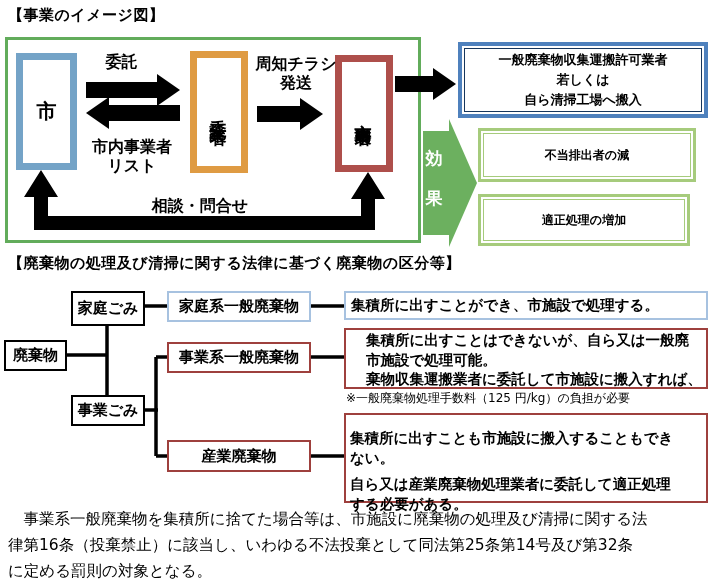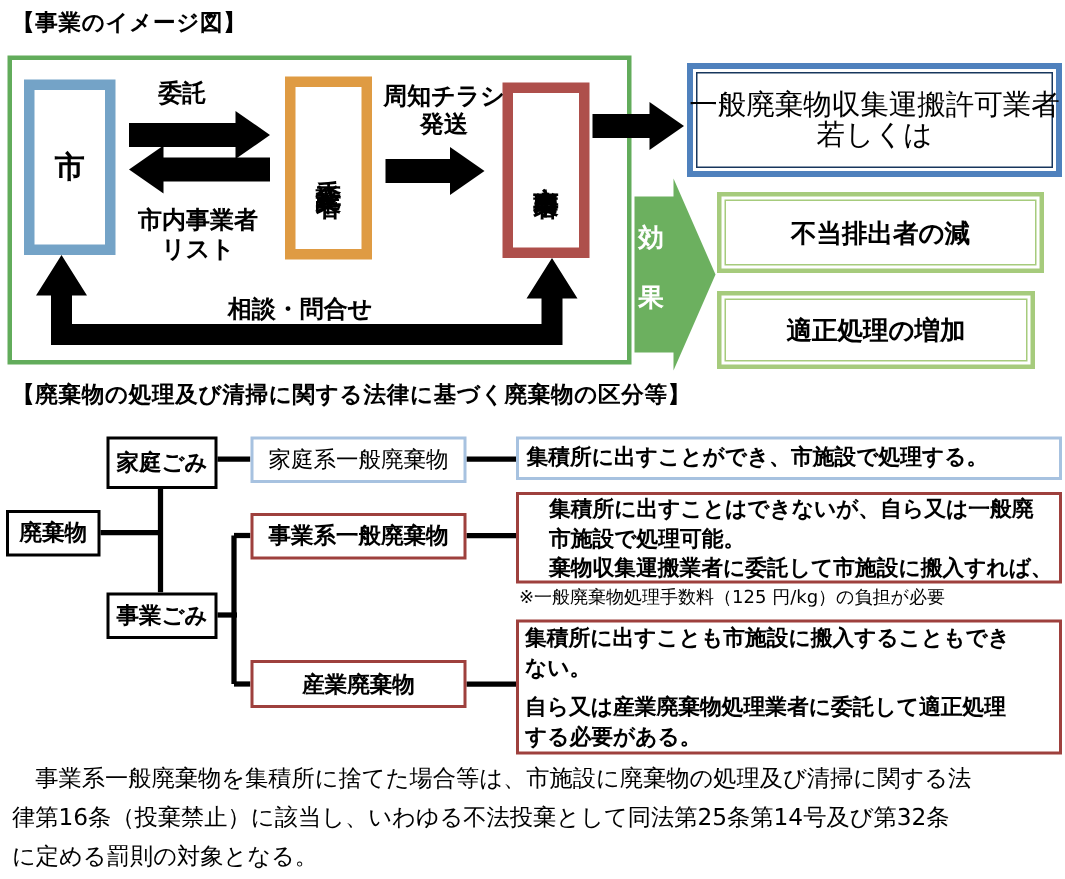--- a/index.html
+++ b/index.html
@@ -18,43 +18,43 @@
   #contractor-box{left:190px;top:51px;width:58px;height:122px;border:7px solid var(--orange);}
   #citybiz-box{left:335px;top:55px;width:58px;height:117px;border:7px solid var(--brick);}
   .vtext{writing-mode:vertical-rl;text-orientation:upright;font-size:17px;font-weight:700;letter-spacing:3px;}
   .flowlbl{font-size:16px;font-weight:700;text-align:center;line-height:19px;z-index:4;white-space:nowrap;}
   #svg-layer{position:absolute;left:0;top:0;z-index:2;}
   #svg-layer .blk{fill:#000;stroke:none;}
   #svg-layer .ln{stroke:#000;stroke-width:3.5;}
   #svg-layer .grn{fill:var(--arrow_green);stroke:none;}
   #result-box{left:458px;top:42px;width:250px;height:76px;border:4px solid var(--blue_border);background:#fff;z-index:3;}
   #result-inner{position:absolute;inset:2px;border:1px solid #17365d;display:flex;flex-direction:column;align-items:center;justify-content:center;}
-  #result-inner div{font-size:19px;font-weight:400;line-height:20px;white-space:nowrap;}
+  #result-inner div{font-size:13px;font-weight:700;line-height:20px;white-space:nowrap;}
   .effect-box{border:3px solid var(--lightgreen);background:#fff;z-index:3;}
-  .effect-inner{position:absolute;inset:2px;border:1px solid var(--lightgreen);display:flex;align-items:center;justify-content:center;font-size:17px;font-weight:700;white-space:nowrap;}
+  .effect-inner{position:absolute;inset:2px;border:1px solid var(--lightgreen);display:flex;align-items:center;justify-content:center;font-size:12px;font-weight:700;white-space:nowrap;}
   #effect-box-1{left:478px;top:128px;width:218px;height:54px;}
   #effect-box-2{left:478px;top:194px;width:212px;height:52px;}
   #effect-label{left:420px;top:147px;width:28px;text-align:center;color:#fff;font-size:17px;font-weight:700;z-index:4;}
   #effect-label span{display:block;}
   #effect-label span + span{margin-top:17px;}
   
   .n-black{border:2.5px solid #000;background:#fff;font-size:15px;font-weight:700;z-index:3;}
-  .n-lblue{border:2px solid var(--lightblue);background:#fff;font-size:15px;font-weight:400;z-index:3;}
+  .n-lblue{border:2px solid var(--lightblue);background:#fff;font-size:15px;font-weight:700;z-index:3;}
   .n-brick{border:2px solid var(--brick_thin);background:#fff;font-size:15px;font-weight:700;z-index:3;}
   #waste-box{left:4px;top:340px;width:63px;height:31px;}
   #home-box{left:71px;top:291px;width:74px;height:35px;}
   #biz-box{left:71px;top:395px;width:74px;height:31px;}
   #cat-home{left:167px;top:291px;width:144px;height:31px;}
   #cat-bizgen{left:167px;top:342px;width:144px;height:31px;}
   #cat-ind{left:167px;top:440px;width:144px;height:32px;}
   .desc{font-size:14.5px;font-weight:700;line-height:19.5px;background:#fff;z-index:3;white-space:nowrap;}
   #desc1{left:344px;top:291px;width:364px;height:29px;border:2px solid var(--lightblue);display:flex;align-items:center;padding-left:5px;}
   #desc2{left:344px;top:328px;width:364px;height:61px;border:2px solid var(--brick_thin);padding:1px 20px;}
   #note{left:346px;top:390px;font-size:12px;font-weight:400;white-space:nowrap;z-index:3;}
-  #desc3{left:344px;top:413px;width:364px;height:90px;border:2px solid var(--brick_thin);padding:2px 4px;}
+  #desc3{left:344px;top:413px;width:364px;height:90px;border:2px solid var(--brick_thin);padding:14px 4px;}
   #desc3 .para + .para{margin-top:7px;}
   
   #footer{left:8px;top:506px;width:698px;font-size:15.5px;line-height:26px;z-index:3;}
   #footer div{white-space:nowrap;}
 </style>
 </head>
 <body>
 
 <svg id="svg-layer" width="710" height="586" viewBox="0 0 710 586">
 
@@ -111,20 +111,21 @@
 
 <div class="abs" id="effect-label">
   <span>効</span>
   <span>果</span>
 </div>
 
 <div class="abs" id="result-box">
   <div id="result-inner">
     <div>一般廃棄物収集運搬許可業者</div>
     <div>若しくは</div>
+    <div>自ら清掃工場へ搬入</div>
   </div>
 </div>
 
 <div class="abs effect-box" id="effect-box-1">
   <div class="effect-inner">不当排出者の減</div>
 </div>
 <div class="abs effect-box" id="effect-box-2">
   <div class="effect-inner">適正処理の増加</div>
 </div>
 

